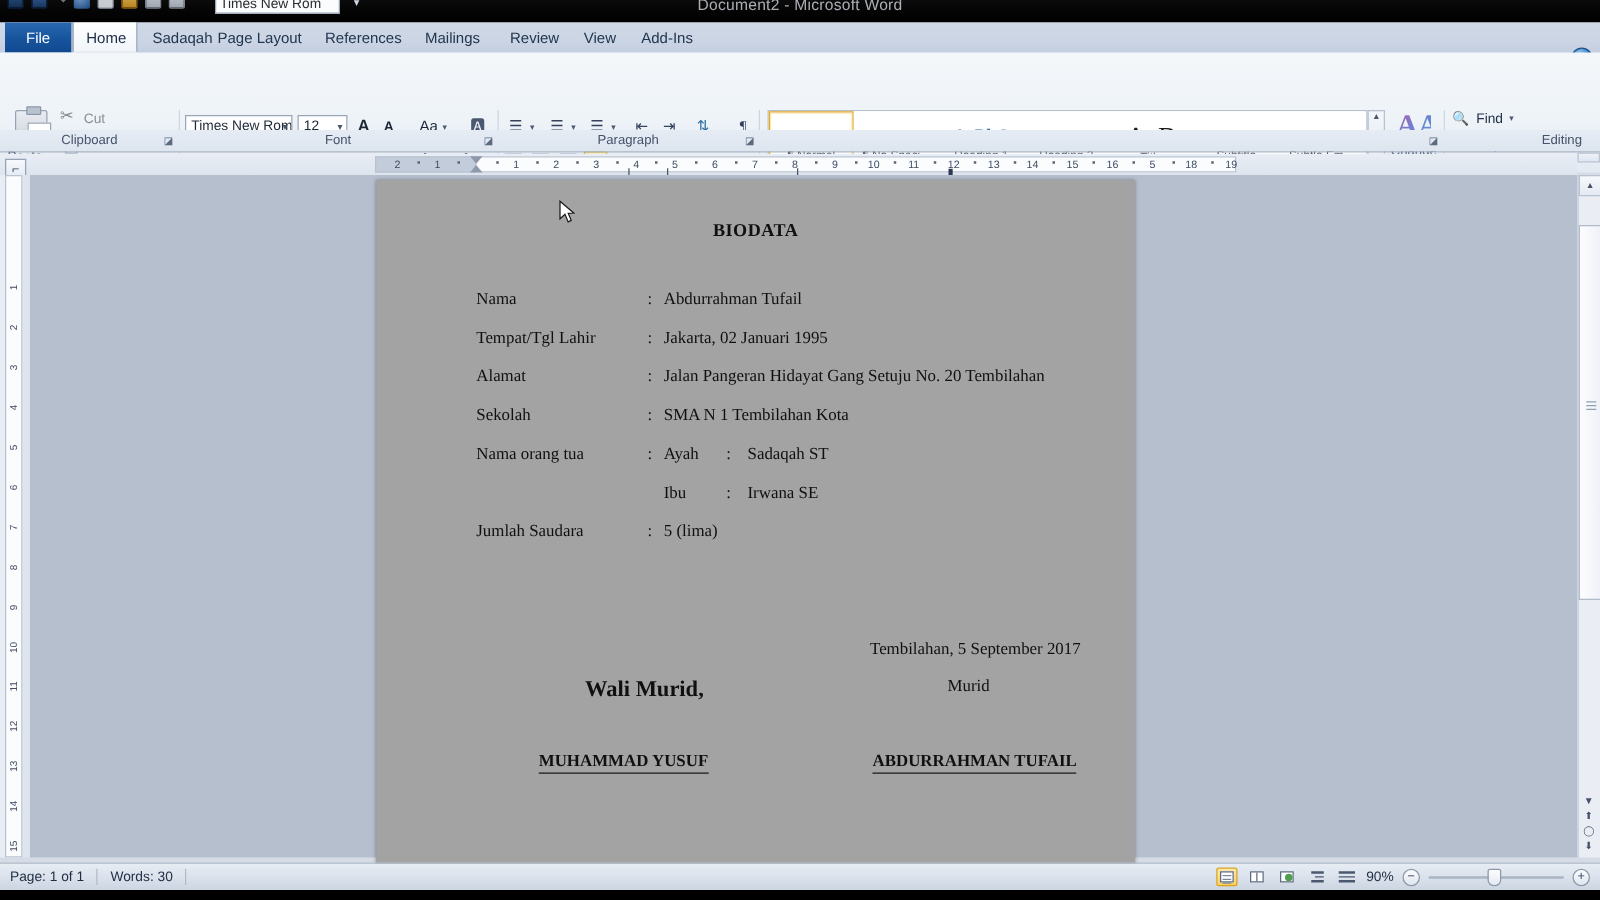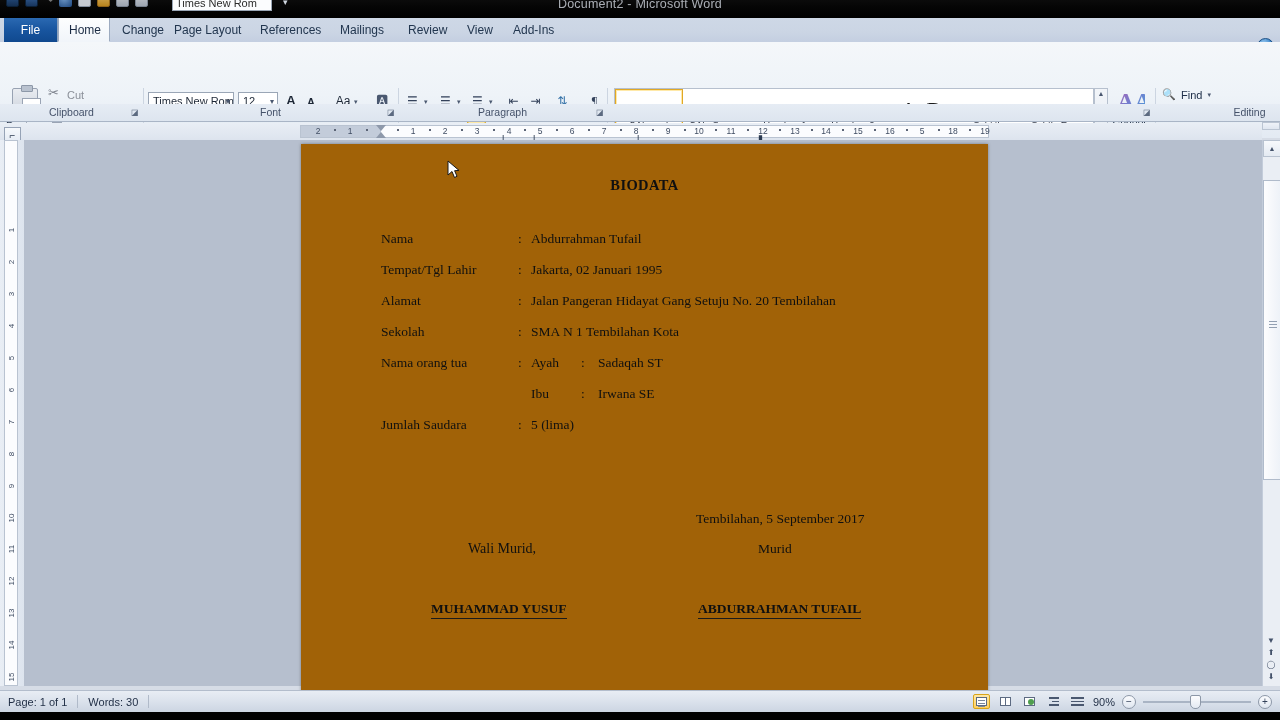--- a/index.html
+++ b/index.html
@@ -195,37 +195,37 @@
     background: linear-gradient(#f6f9fc,#e2e9f3); border: 1px solid #96a3b6;
     font-size: 10px; color: #2b3a50; text-align: center; line-height: 16px;
   }
 
   
   .canvas {
     position: absolute; top: 140px; left: 24px; width: 1238px; height: 546px;
     background: #b6bfce;
   }
   .page {
-    position: absolute; left: 277px; top: 4px; width: 687px; height: 556px;
-    background: #a16207; box-shadow: 0 0 3px rgba(0,0,0,.35);
+    position: absolute; left: 277px; top: 4px; width: 607px; height: 556px;
+    background: #a3a3a3; box-shadow: 0 0 3px rgba(0,0,0,.35);
   }
   .doc { position: absolute; inset: 0; font-family: "Liberation Serif", serif; color: #101010; }
   .doc-title {
     position: absolute; top: 33px; left: 0; width: 100%; text-align: center;
     font-size: 14.5px; font-weight: bold; letter-spacing: .4px;
   }
   .row { position: absolute; left: 80px; font-size: 13.5px; white-space: nowrap; }
   .row .lbl { position: absolute; left: 0; top: 0; }
   .row .col { position: absolute; left: 137px; top: 0; }
   .row .val { position: absolute; left: 150px; top: 0; }
   .sub .slbl { position: absolute; left: 150px; top: 0; }
   .sub .scol { position: absolute; left: 200px; top: 0; }
   .sub .sval { position: absolute; left: 217px; top: 0; }
   .place-date { position: absolute; top: 367px; left: 395px; font-size: 13.5px; white-space: nowrap; }
-  .sig-l { position: absolute; top: 397px; left: 167px; font-size: 14px; }
+  .sig-l { position: absolute; top: 397px; left: 167px; font-size: 18px; font-weight: bold; }
   .sig-r { position: absolute; top: 397px; left: 457px; font-size: 13.5px; }
   .name-l { position: absolute; top: 457px; left: 130px; font-size: 13.5px; font-weight: bold; border-bottom: 1px solid #1b1b1b; padding-bottom: 1px; }
   .name-r { position: absolute; top: 457px; left: 397px; font-size: 13.5px; font-weight: bold; border-bottom: 1px solid #1b1b1b; padding-bottom: 1px; }
 
   .cursor { position: absolute; left: 447px; top: 160px; width: 14px; height: 20px; z-index: 40; }
 
   
   .vscroll {
     position: absolute; top: 140px; right: 0; width: 18px; height: 546px;
     background: #eaeef4; border-left: 1px solid #c3ccda;
@@ -287,21 +287,21 @@
       <span class="qicon qi-grey"></span>
     </div>
     <div class="fontbox-top">Times New Rom</div>
     <div class="fontbox-caret">▾</div>
     <div class="title-text">Document2 - Microsoft Word</div>
   </div>
 
   <div class="tabbar">
     <div class="tab file" style="left:4px;width:54px;text-align:center">File</div>
     <div class="tab active" style="left:58px;width:52px;text-align:center">Home</div>
-    <div class="tab" style="left:112px">Change</div>
+    <div class="tab" style="left:112px">Sadaqah</div>
     <div class="tab" style="left:164px">Page Layout</div>
     <div class="tab" style="left:250px">References</div>
     <div class="tab" style="left:330px">Mailings</div>
     <div class="tab" style="left:398px">Review</div>
     <div class="tab" style="left:457px">View</div>
     <div class="tab" style="left:503px">Add-Ins</div>
     <div class="ribbon-right">
       <span class="chev-min">⌃</span>
       <span class="helpbtn">?</span>
     </div>

